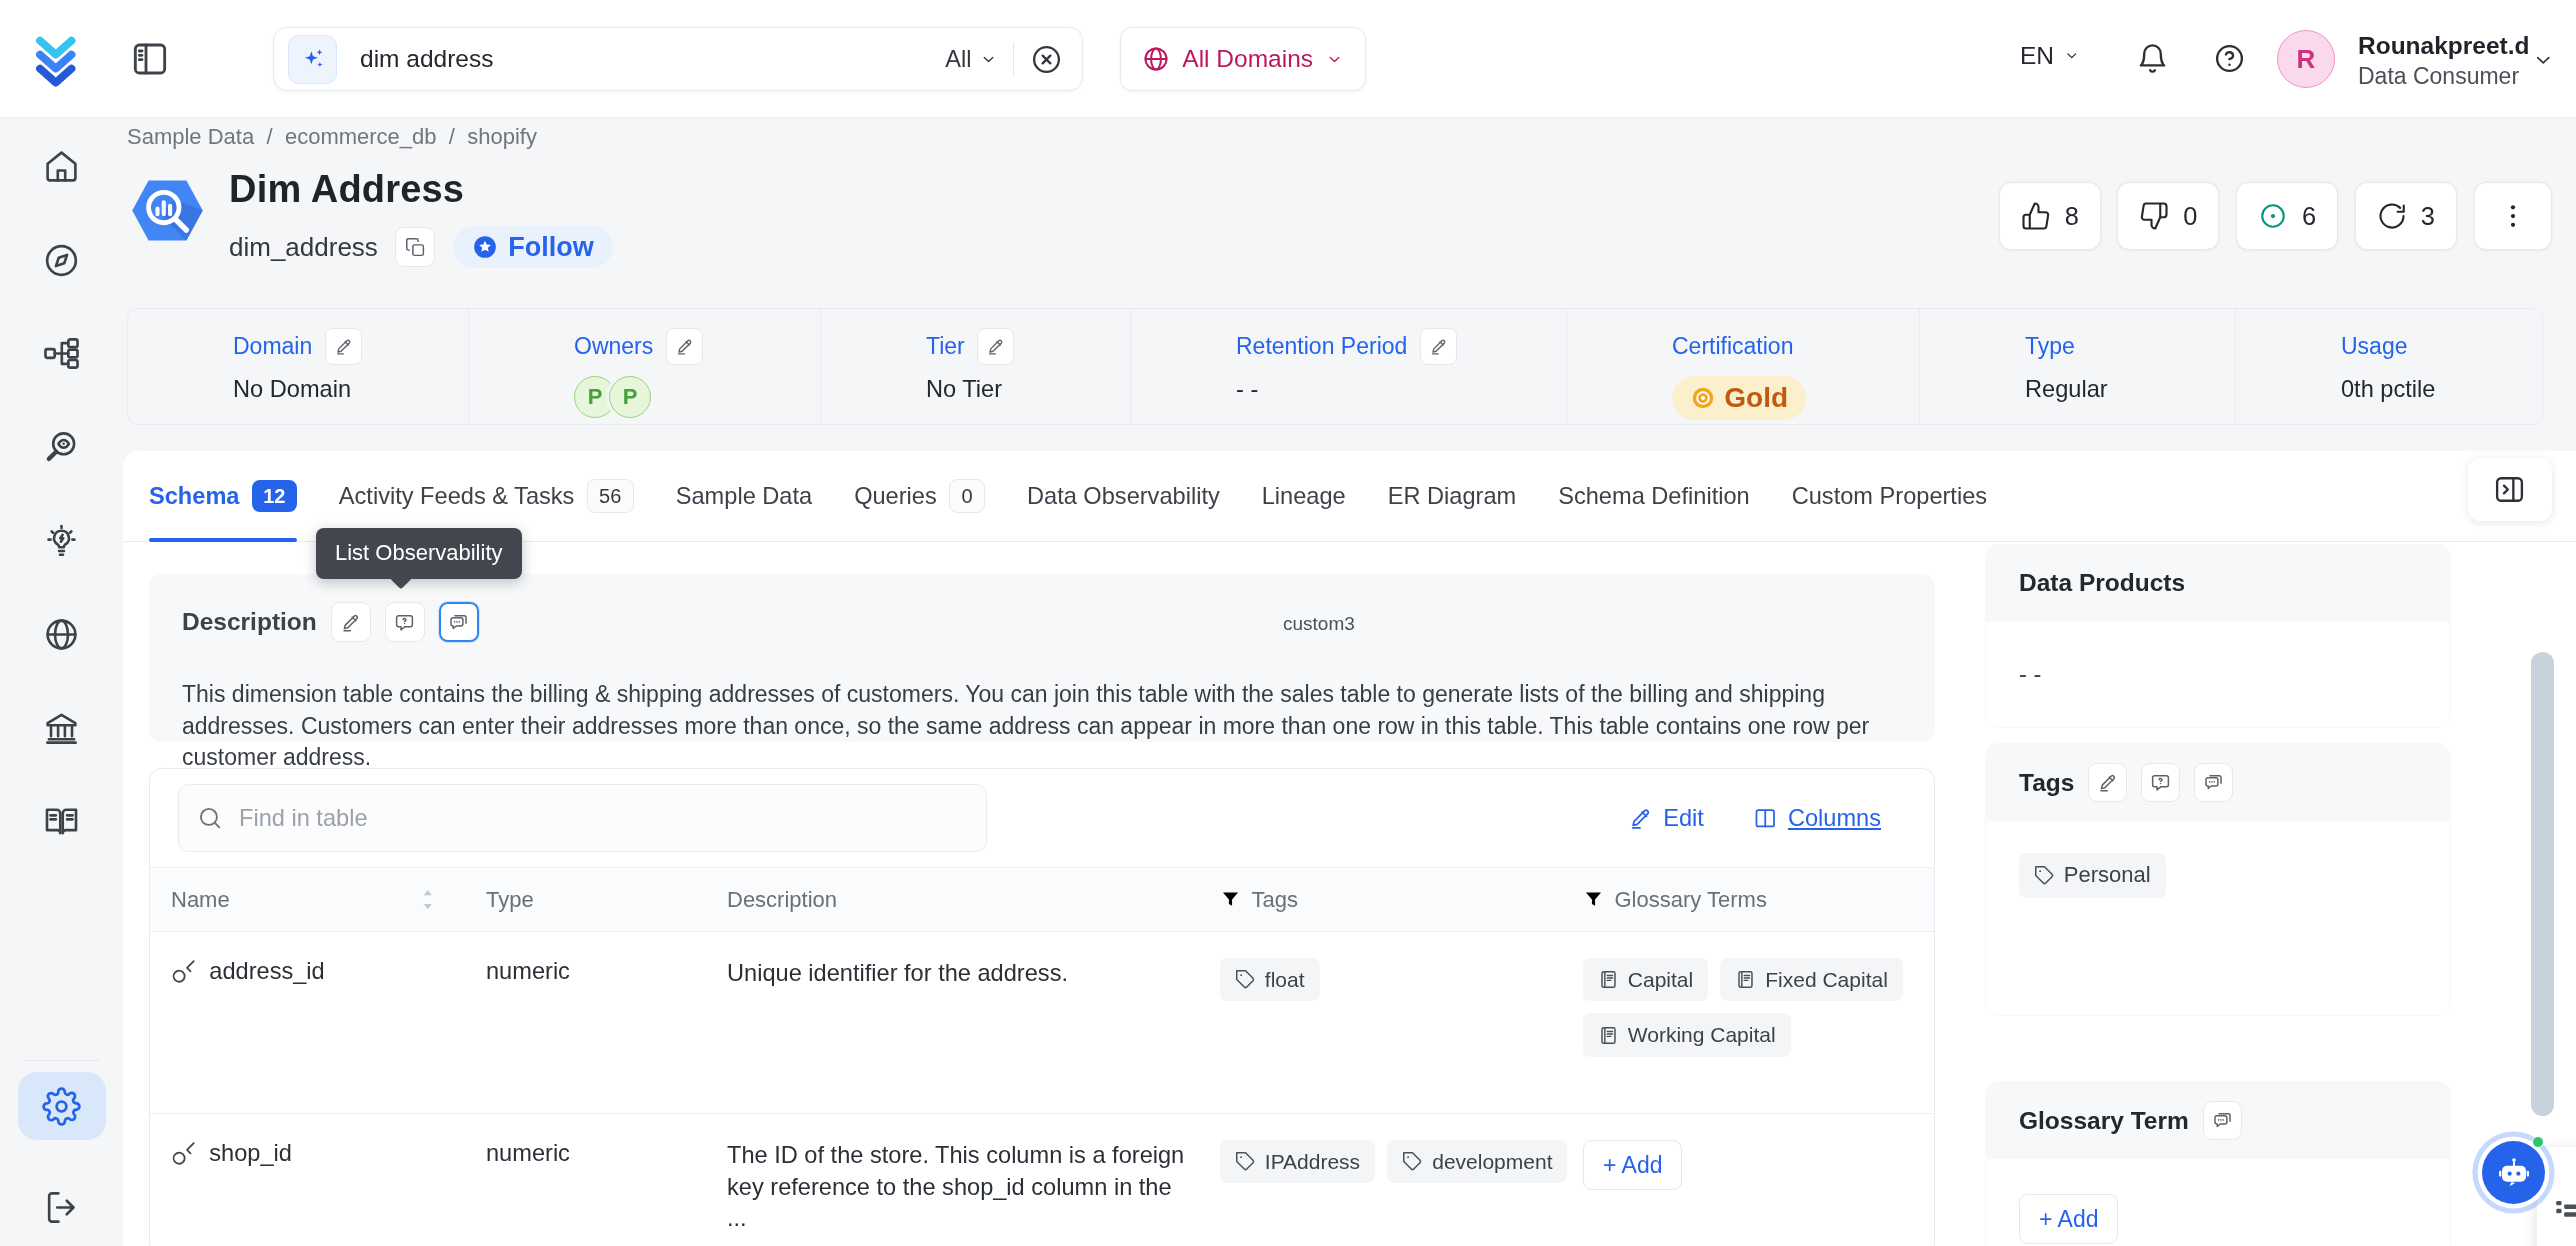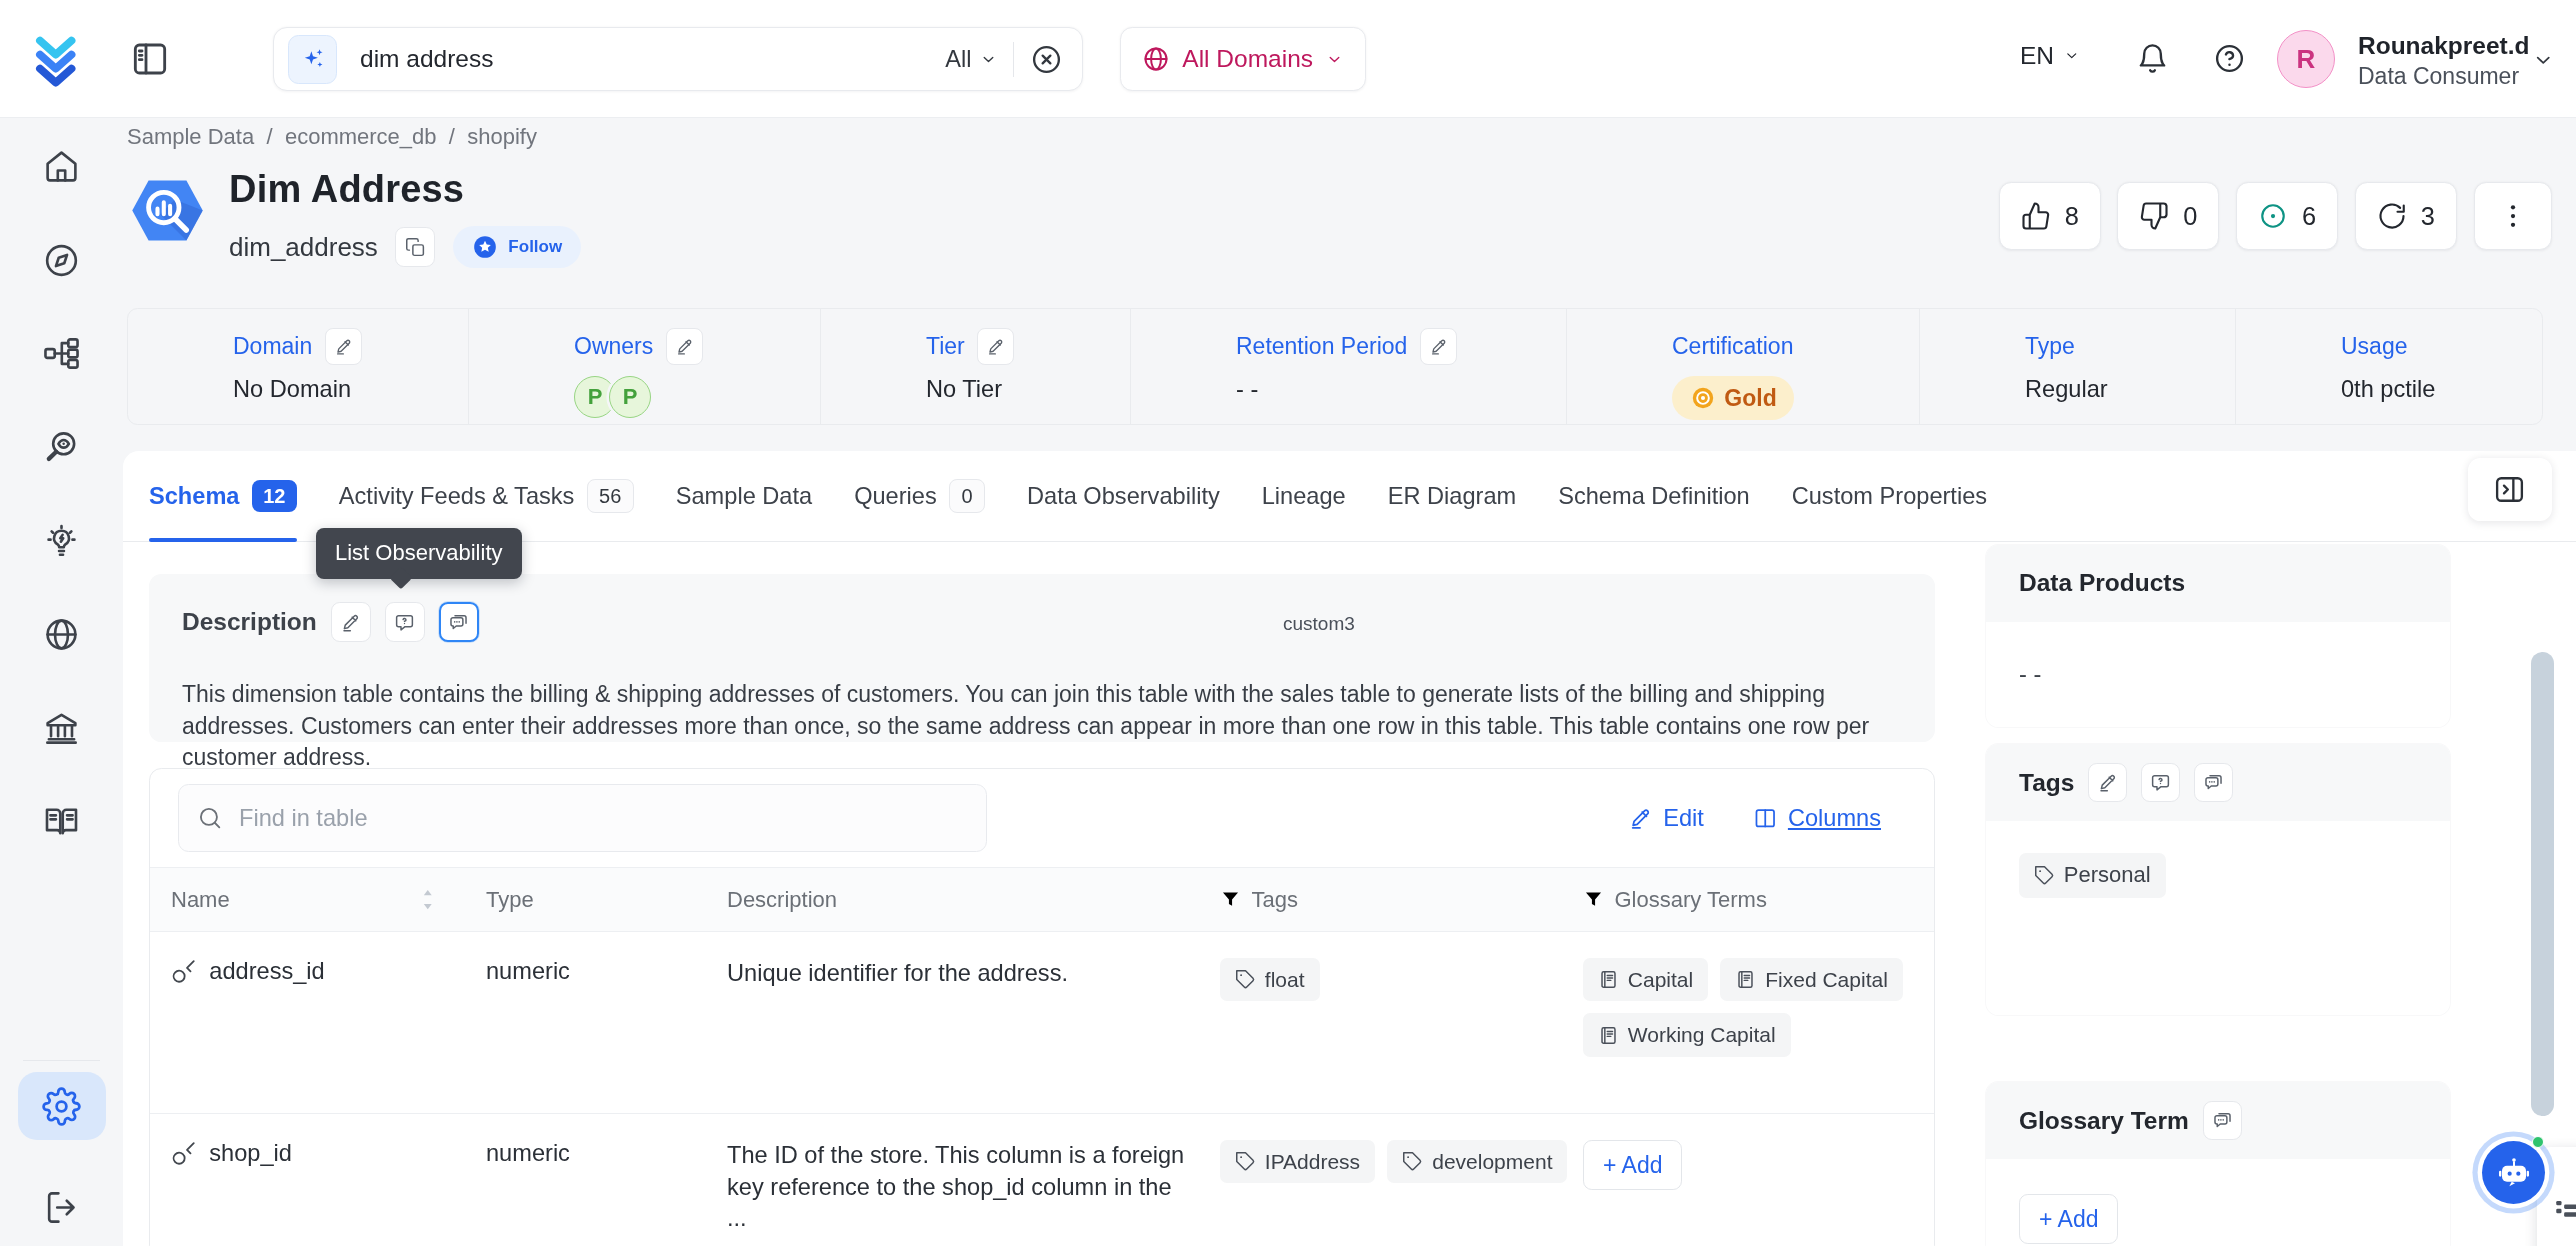--- a/index.html
+++ b/index.html
@@ -37,39 +37,39 @@
   #rail-logout svg { width:37px; height:37px; }
 
   
   #breadcrumb { position:absolute; left:127px; top:124px; font-size:22px; color:#71757d; display:flex; gap:12.3px; }
   #bq-icon { position:absolute; left:123px; top:166px; width:89px; height:89px; }
   #asset-title { position:absolute; left:229px; top:168px; font-size:38px; font-weight:bold; color:#1f232a; letter-spacing:0.2px; }
   #asset-subrow { position:absolute; left:229px; top:226px; display:flex; align-items:center; gap:17.5px; }
   #asset-name { font-size:26px; color:#33383f; }
   .sq-btn { width:40px; height:40px; background:#fff; border:0.9px solid #e6e8ec; border-radius:8.8px; display:flex; align-items:center; justify-content:center; color:#5a616b; cursor:pointer; }
   .sq-btn svg { width:21px; height:21px; }
-  #follow-chip { height:42px; padding:0 19px; border-radius:21px; background:#e9f1fd; display:flex; align-items:center; gap:10.5px; color:#2563eb; font-size:17px; font-weight:bold; cursor:pointer; }
+  #follow-chip { height:42px; padding:0 19px; border-radius:21px; background:#e9f1fd; display:flex; align-items:center; gap:10.5px; color:#2563eb; font-size:27px; font-weight:bold; cursor:pointer; }
   #stats { position:absolute; right:24.5px; top:182px; display:flex; gap:16.6px; }
   .stat-btn { height:68px; min-width:61px; padding:0 21px; background:#fff; border:0.9px solid #e7e9ed; border-radius:12.3px; box-shadow:0 0.9px 2.6px rgba(16,24,40,.06); display:flex; align-items:center; gap:14px; font-size:25.4px; color:#23272e; cursor:pointer; }
   .stat-btn svg { width:30px; height:30px; }
   #stats .kebab { padding:0 23px; }
 
   
   #meta { position:absolute; left:127px; top:308px; width:2416px; height:117px; border:0.9px solid #e9ebee; border-radius:10.5px; display:flex; background:transparent; }
   .meta-col { padding:17.5px 0 0 105px; border-right:0.9px solid #e9ebee; }
   .meta-col:last-child { border-right:none; }
   .meta-label-row { display:flex; align-items:center; gap:12.3px; height:39px; }
   .meta-label { color:#2563eb; font-size:23px; }
   .meta-edit { width:37px; height:37px; background:#fff; border:0.9px solid #e6e8ec; border-radius:7.9px; display:flex; align-items:center; justify-content:center; color:#5a616b; cursor:pointer; }
   .meta-edit svg { width:19px; height:19px; }
   .meta-value { margin-top:10.5px; font-size:23.6px; color:#23272e; }
   .mc1{width:341px;} .mc2{width:352px;} .mc3{width:310px;} .mc4{width:436px;} .mc5{width:353px;} .mc6{width:316px;} .mc7{flex:1;}
   .owner-av { width:42px; height:42px; border-radius:50%; background:#e7f6db; border:1.8px solid #98d584; color:#44a13c; font-size:22px; font-weight:bold; display:inline-flex; align-items:center; justify-content:center; box-shadow:0 0 0 2.6px #f5f6f8; }
   .owner-av + .owner-av { margin-left:-7px; }
-  #cert-chip { display:inline-flex; align-items:center; gap:8.8px; height:44px; padding:0 17.5px; border-radius:22px; background:#fcefcc; color:#c05a12; font-size:23px; font-weight:bold; }
+  #cert-chip { display:inline-flex; align-items:center; gap:8.8px; height:44px; padding:0 17.5px; border-radius:22px; background:#fcefcc; color:#c05a12; font-size:28px; font-weight:bold; }
   #cert-chip svg { width:26px; height:26px; }
 
   
   #card { position:absolute; left:123px; top:451px; right:0; bottom:0; background:#fff; border-radius:15.8px 0 0 0; }
   #tabs { height:91px; border-bottom:0.9px solid #e9ebee; display:flex; align-items:center; padding-left:26px; gap:42px; }
   .tab { position:relative; height:91px; display:flex; align-items:center; gap:12.3px; font-size:23.6px; color:#3d424a; cursor:pointer; white-space:nowrap; }
   .tab.active { color:#2563eb; font-weight:bold; }
   .tab.active::after { content:""; position:absolute; left:0; right:0; bottom:-0.9px; height:4.4px; background:#2563eb; border-radius:2.6px; }
   .badge { font-size:20px; padding:4.4px 11.4px; border-radius:7.9px; }
   .badge.blue { background:#2563eb; color:#fff; font-weight:bold; }

